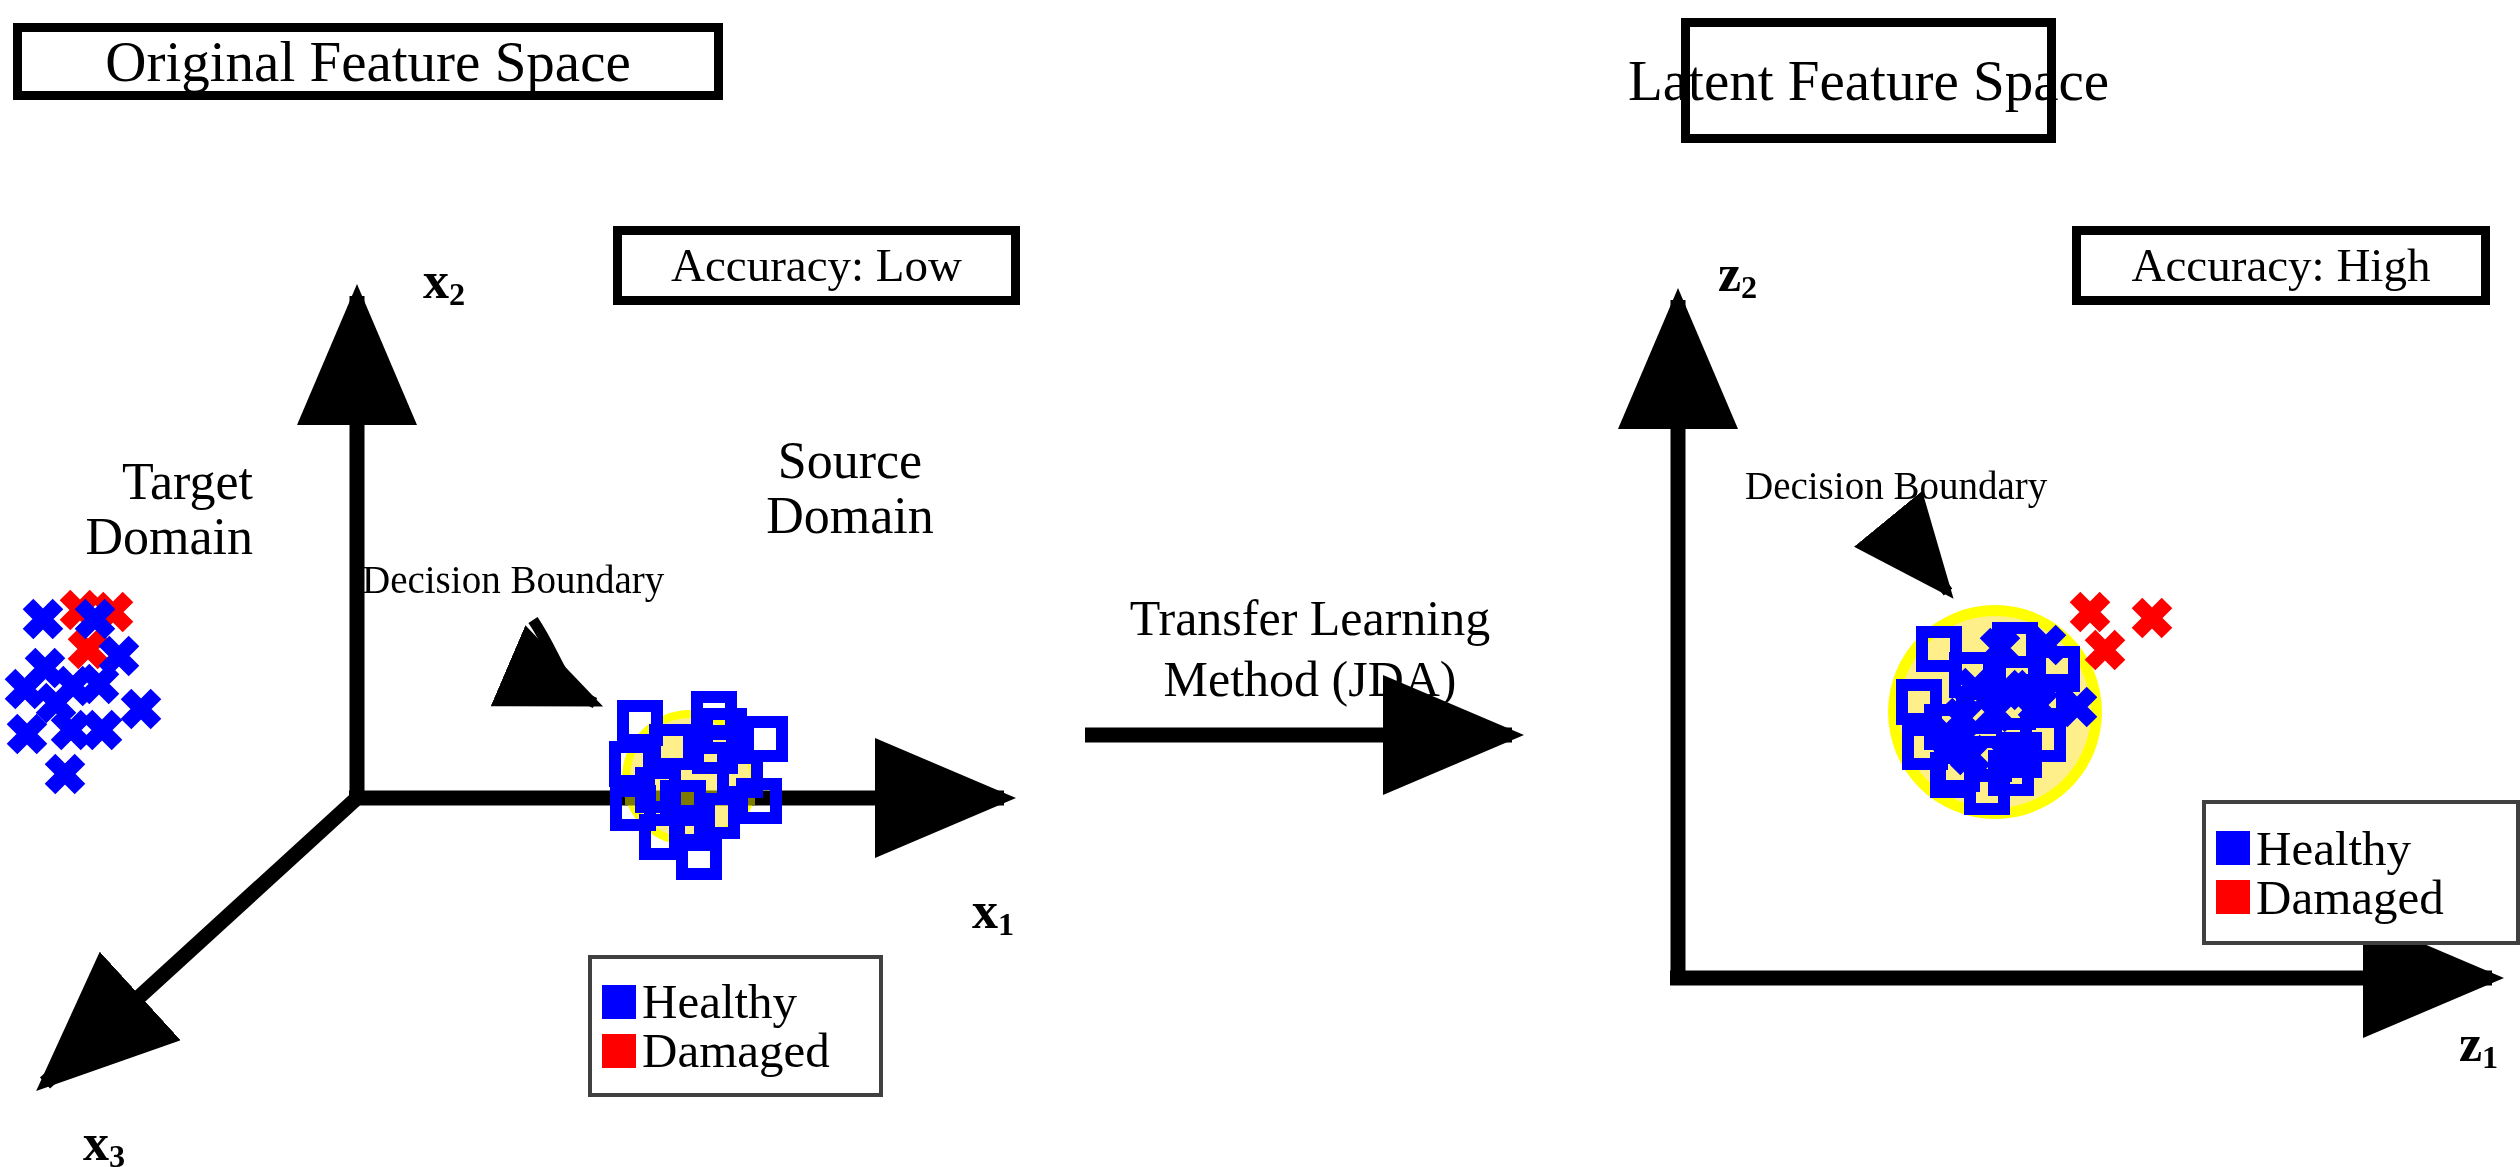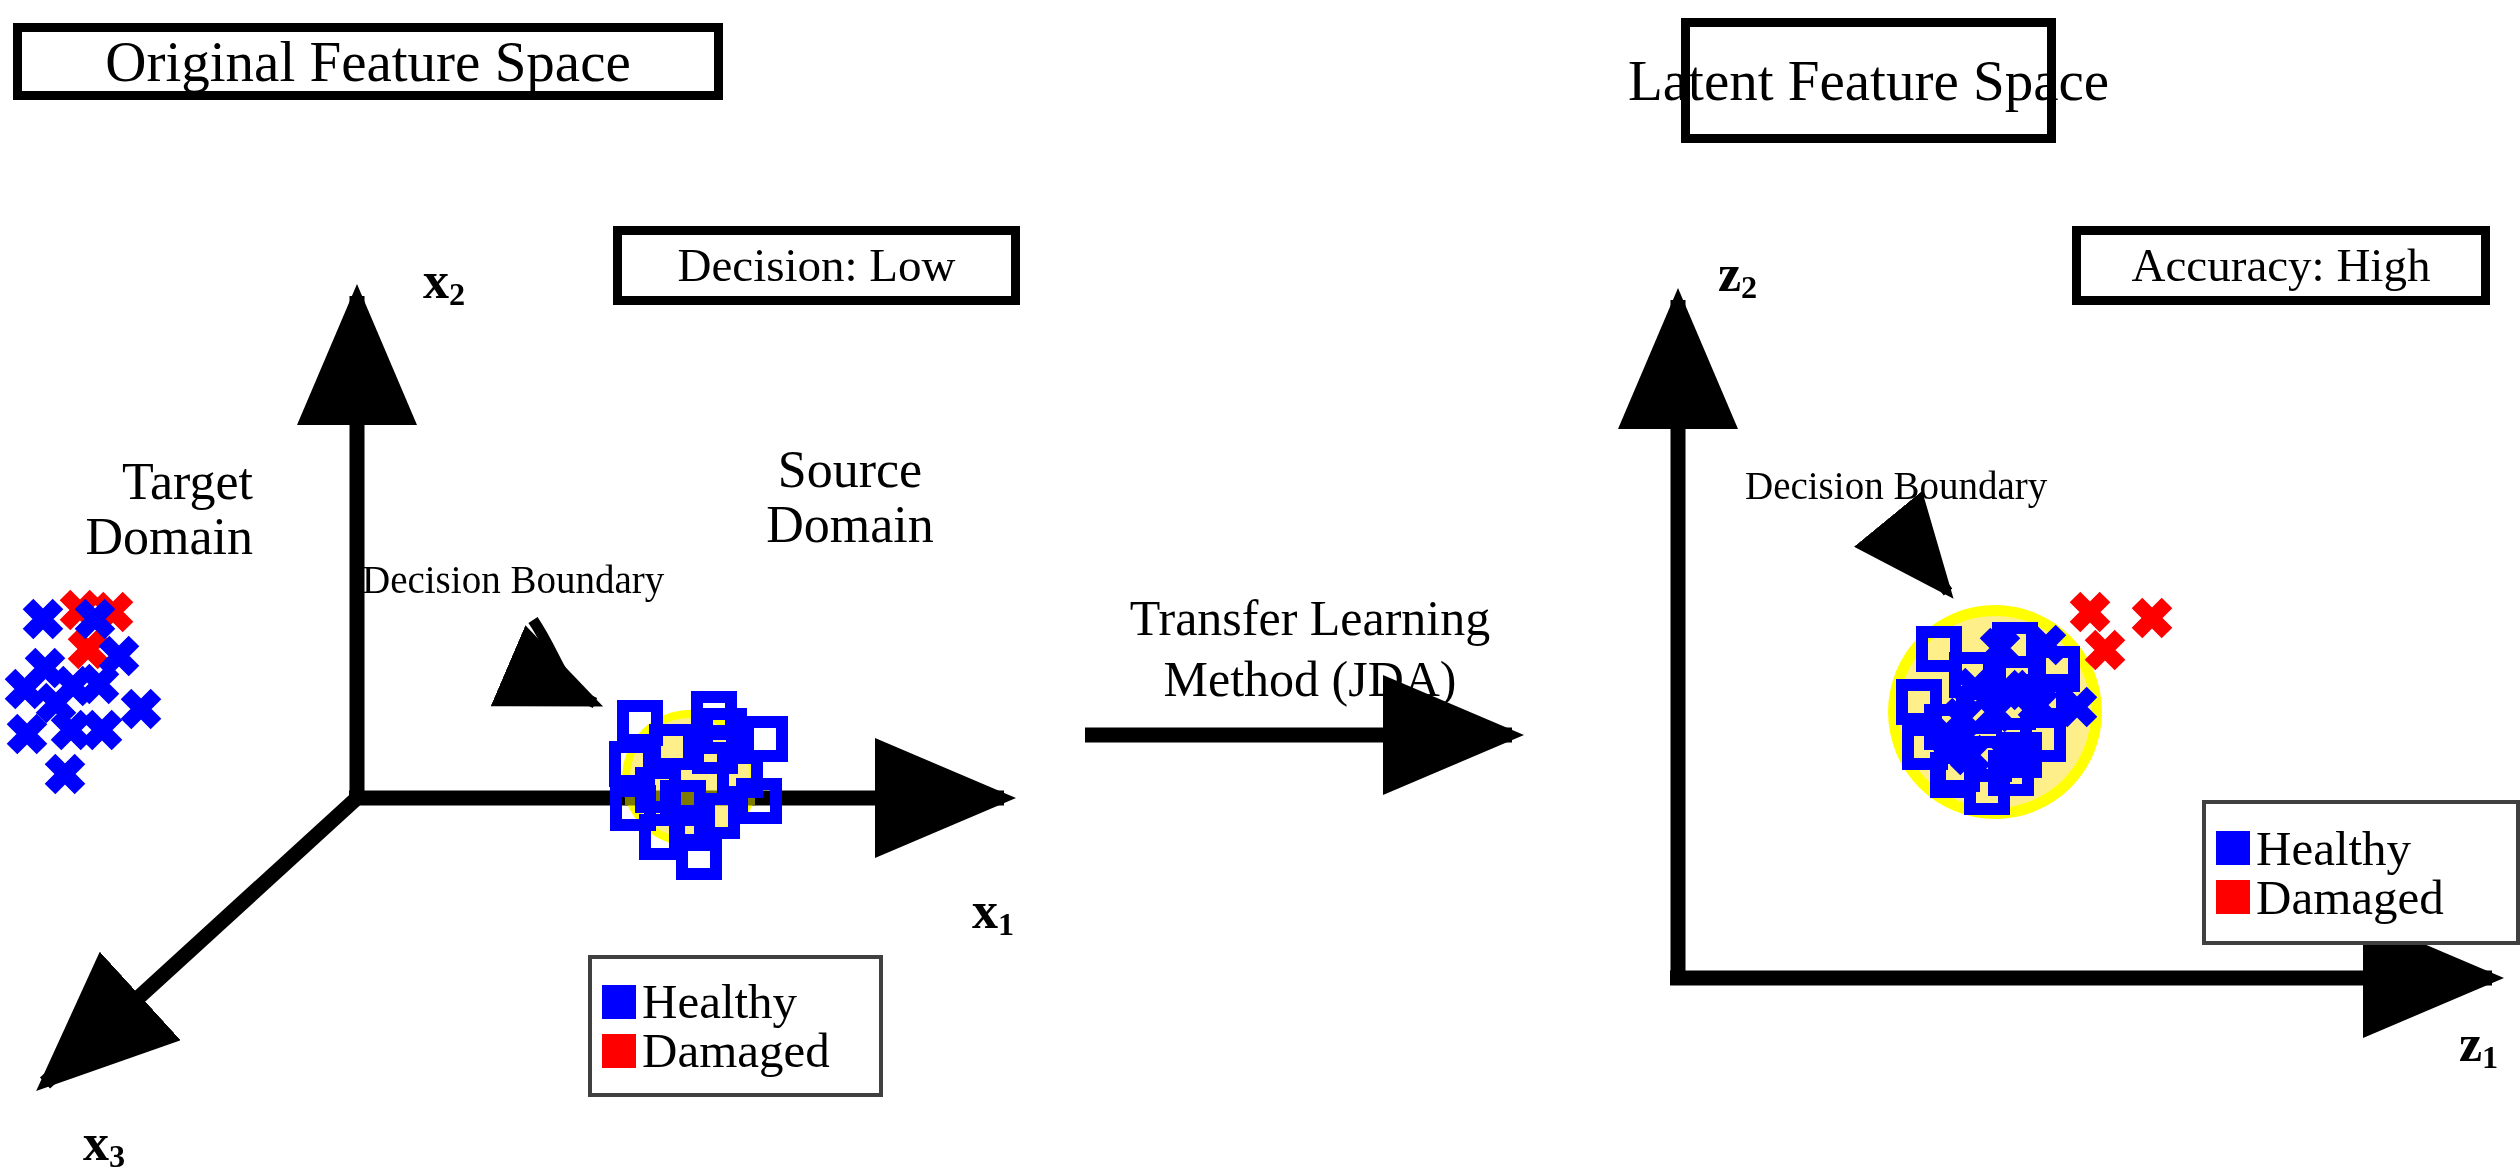--- a/index.html
+++ b/index.html
@@ -51,21 +51,21 @@
 
   <div class="boxed" style="left:13px;top:23px;width:710px;height:77px;font-size:57px;">
     <span>Original Feature Space</span>
   </div>
 
   <div class="boxed" style="left:1681px;top:18px;width:375px;height:125px;font-size:57px;">
     <span>Latent Feature Space</span>
   </div>
 
   <div class="boxed" style="left:613px;top:226px;width:407px;height:79px;font-size:47px;">
-    <span>Decision: Low</span>
+    <span>Accuracy: Low</span>
   </div>
 
   <div class="boxed" style="left:2072px;top:226px;width:418px;height:79px;font-size:47px;">
     <span>Accuracy: High</span>
   </div>
 
   <svg class="layer" viewBox="0 0 2520 1167" xmlns="http://www.w3.org/2000/svg">
 
     <defs>
       <marker id="ah" markerWidth="10" markerHeight="8" refX="8.6" refY="4" orient="auto" markerUnits="strokeWidth">
@@ -188,21 +188,21 @@
     </g>
 
     <path d="M1912,517 C1925,552 1930,570 1948,592" stroke="#000" stroke-width="11" fill="none" marker-end="url(#ah)"></path>
   </svg>
 
   <div class="plaintext" style="left:28px;top:455px;width:225px;font-size:52px;text-align:right;">
     <div>Target</div>
     <div>Domain</div>
   </div>
 
-  <div class="plaintext" style="left:735px;top:443px;width:230px;font-size:52px;">
+  <div class="plaintext" style="left:735px;top:434px;width:230px;font-size:52px;">
     <div>Source</div>
     <div>Domain</div>
   </div>
 
   <div class="plaintext" style="left:362px;top:560px;font-size:39px;text-align:left;">Decision Boundary</div>
 
   <div class="plaintext" style="left:1745px;top:466px;font-size:39px;text-align:left;">Decision Boundary</div>
 
   <div class="plaintext" style="left:1085px;top:588px;width:450px;font-size:50px;line-height:1.22;">
     <div>Transfer Learning</div>

